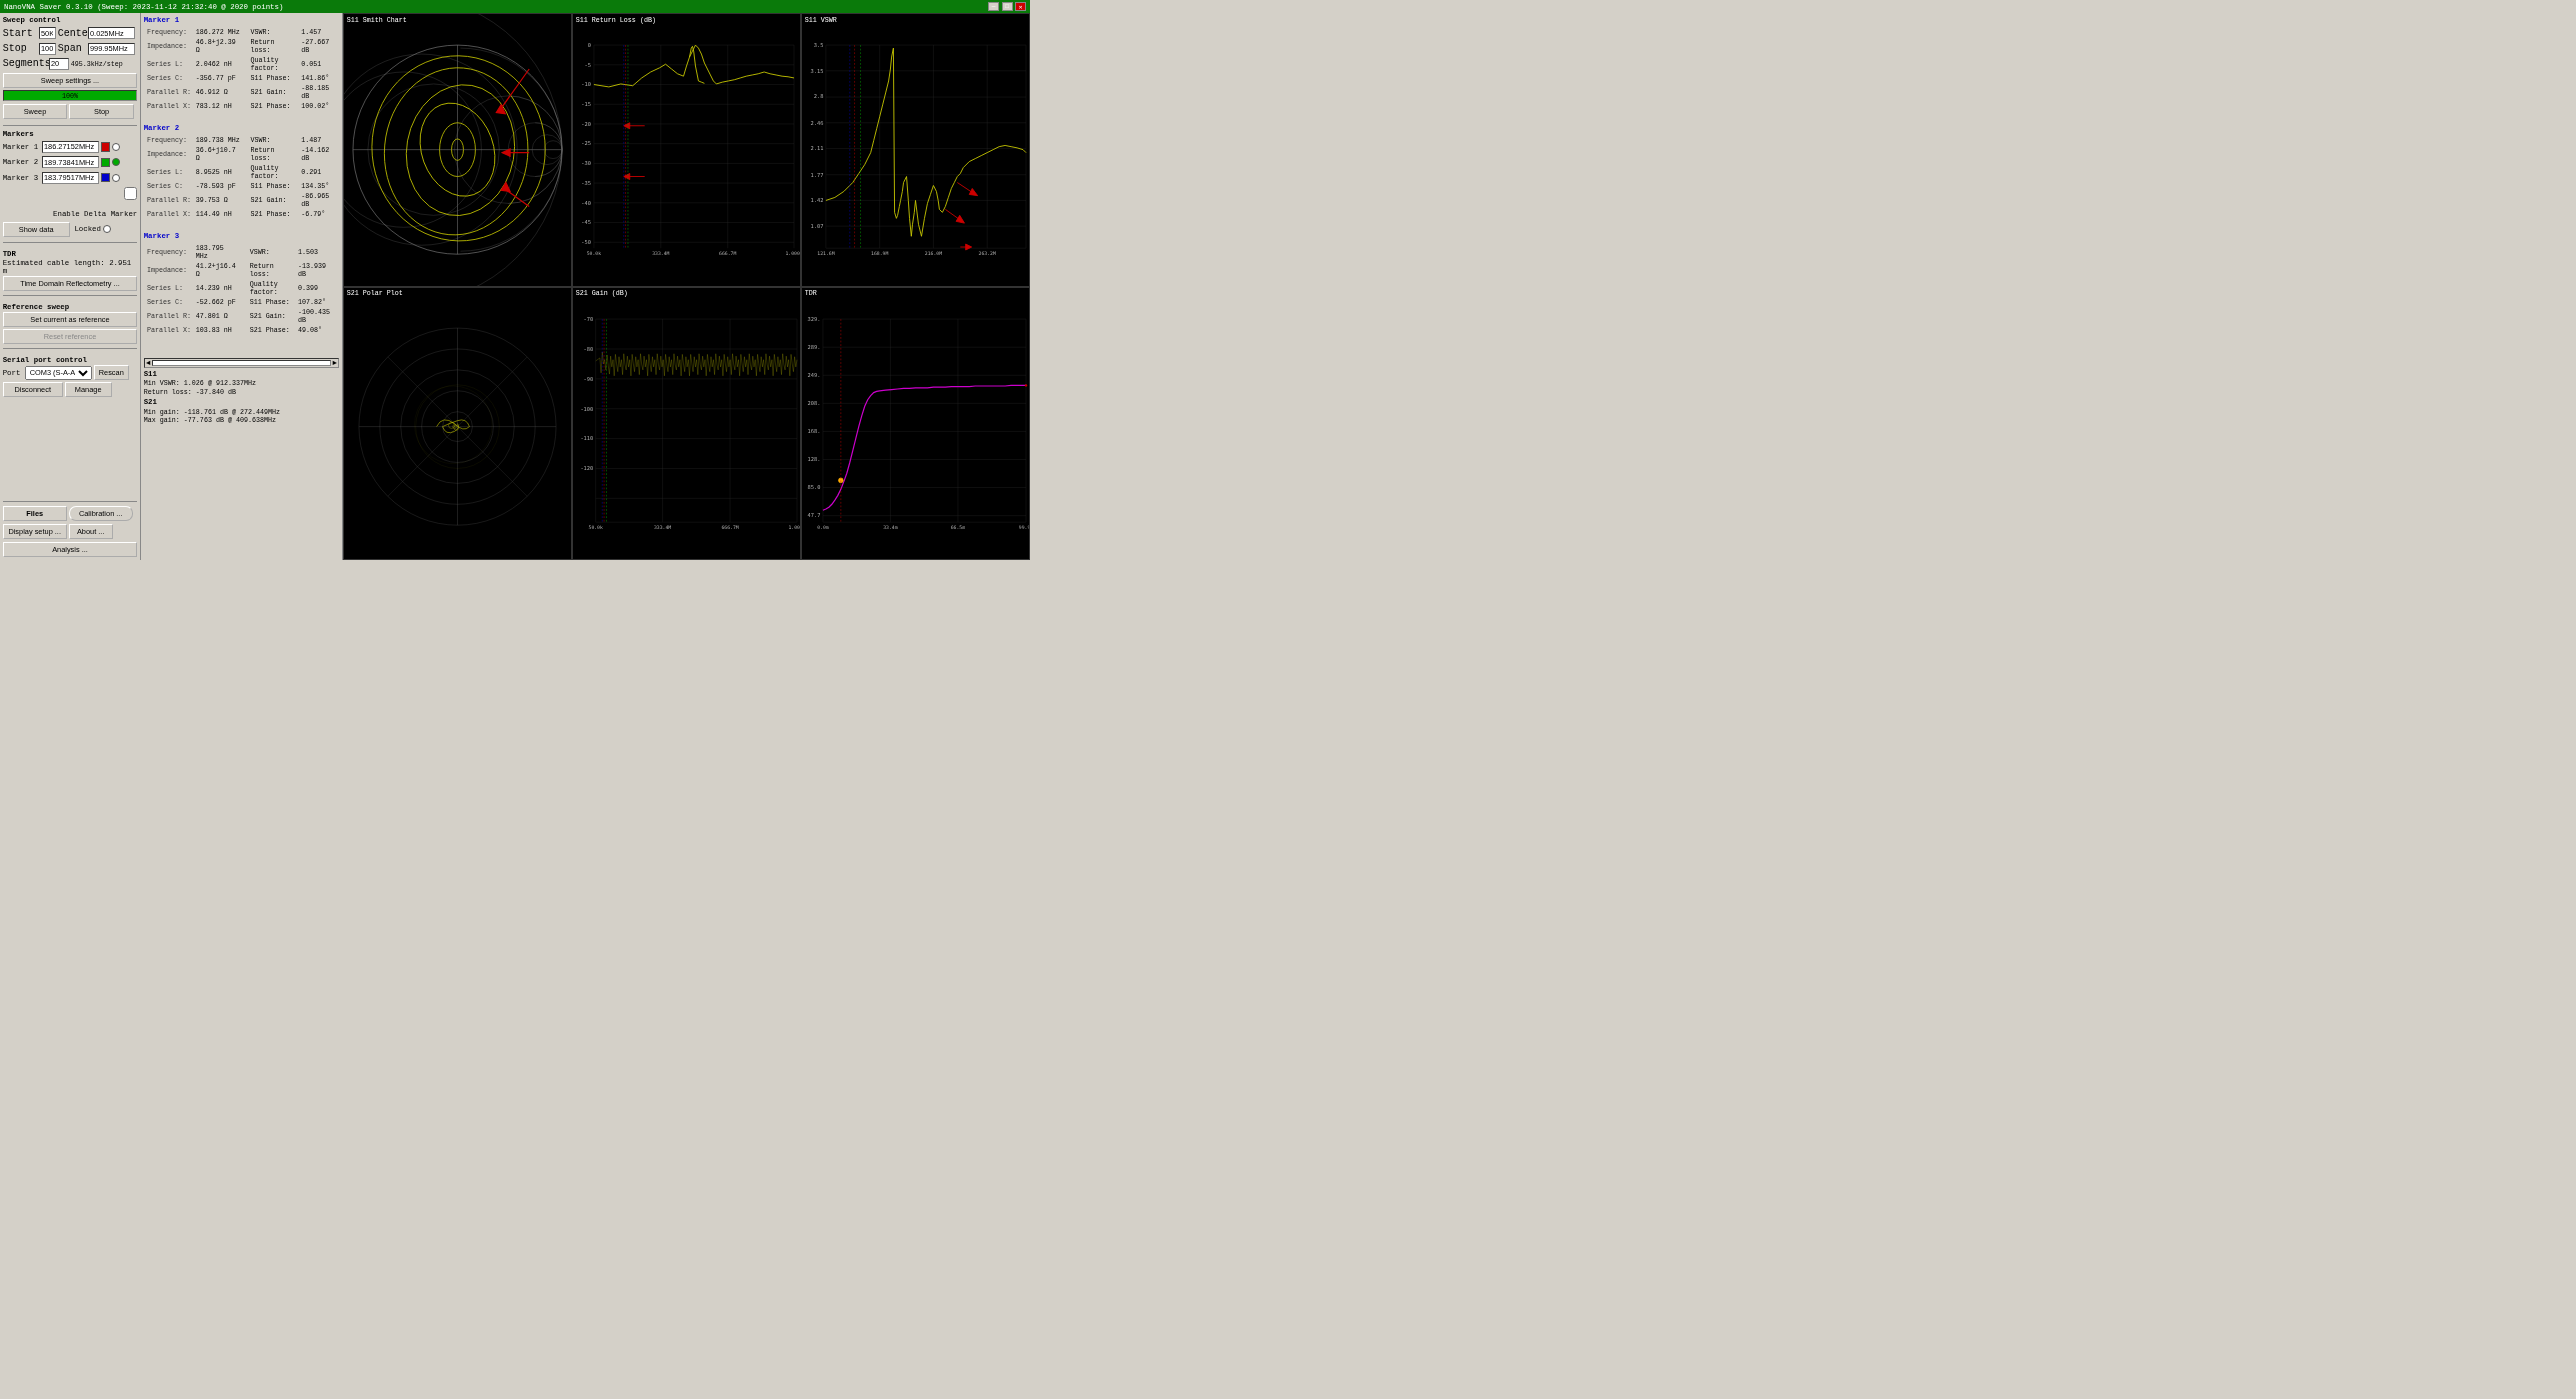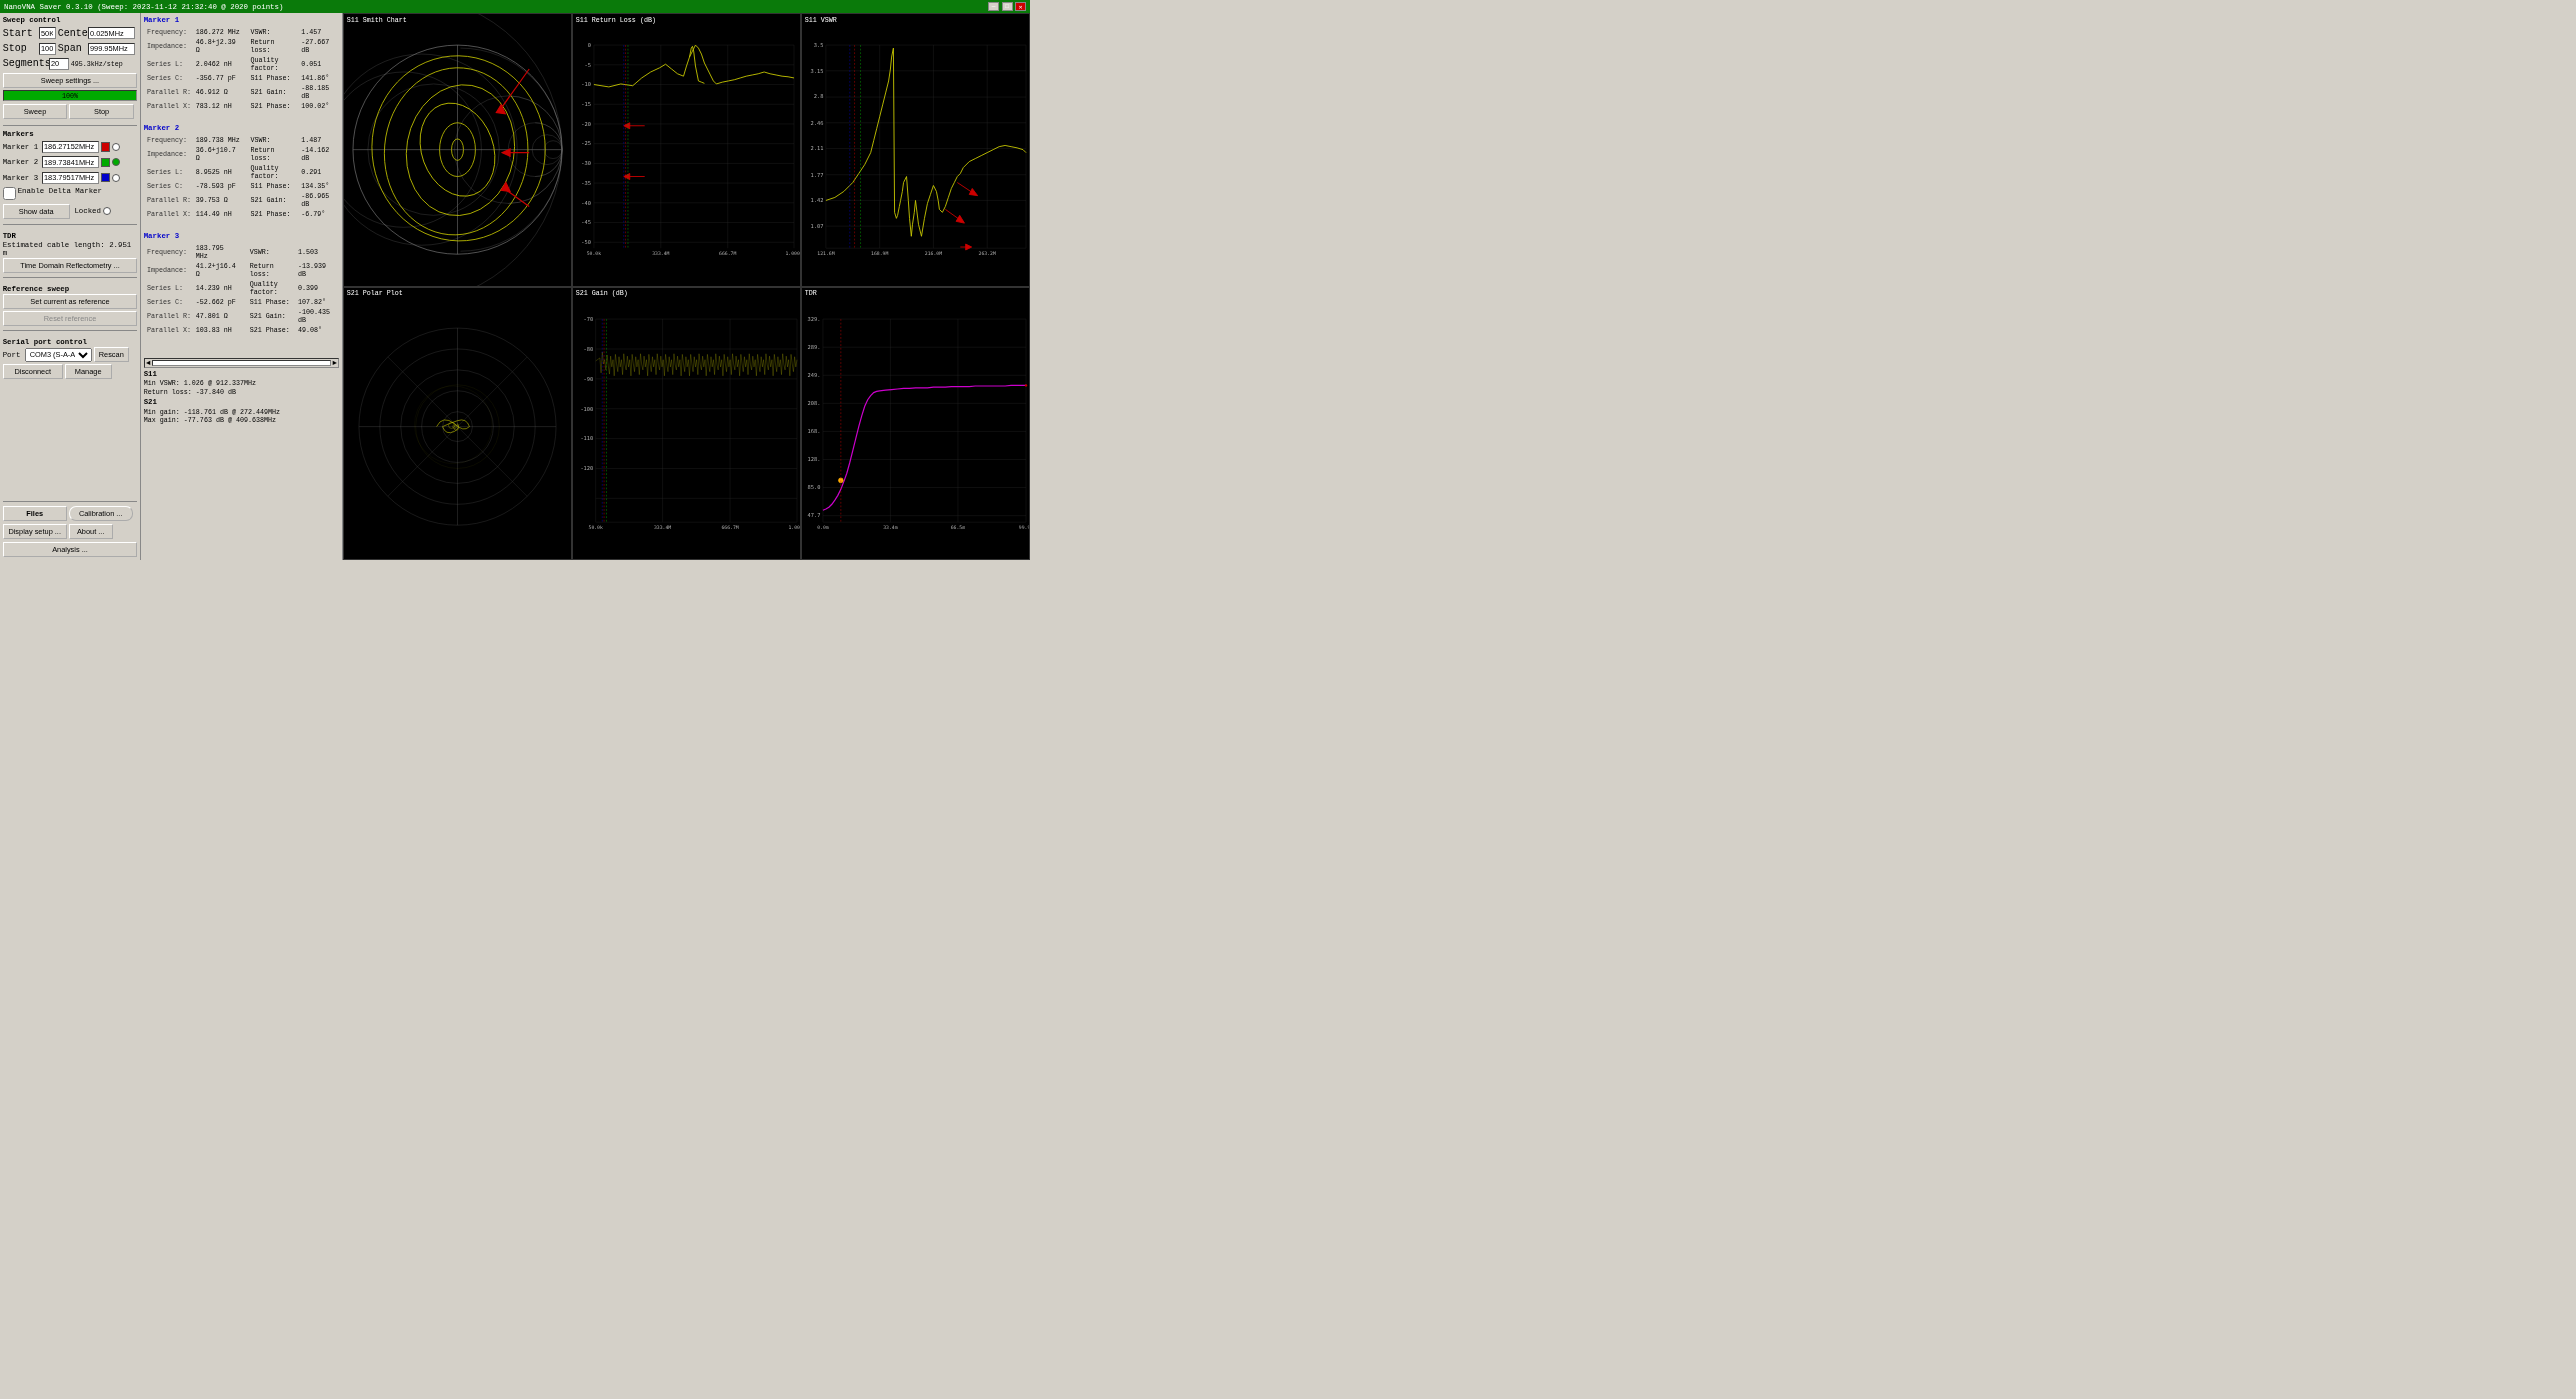--- a/index.html
+++ b/index.html
@@ -134,23 +134,24 @@
     }
     .radio-circle {
       width: 8px;
       height: 8px;
       border-radius: 50%;
       border: 0.7px solid #555;
       background: #fff;
     }
     .checkbox-row {
       display: flex;
-      align-items: flex-start;
-      gap: 2px;
+      align-items: flex-end;
+      gap: 10px;
       font-size: 7.4px;
+      flex-direction: column;
     }
     .tdr-section { margin-top: 2.7px; }
     .cable-length { font-size: 7.4px; margin: 1.3px 0; }
     .ref-sweep-section { margin-top: 2.7px; }
     .serial-section { margin-top: 2.7px; }
     .port-row {
       display: flex;
       align-items: center;
       gap: 2px;
       margin-bottom: 1.3px;

